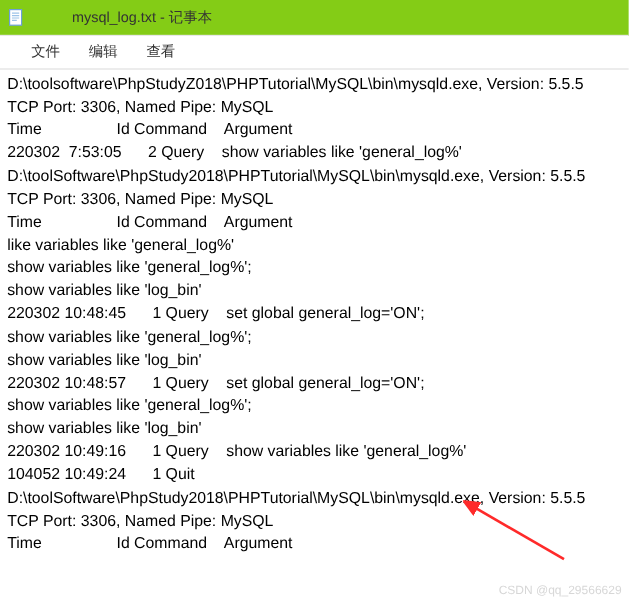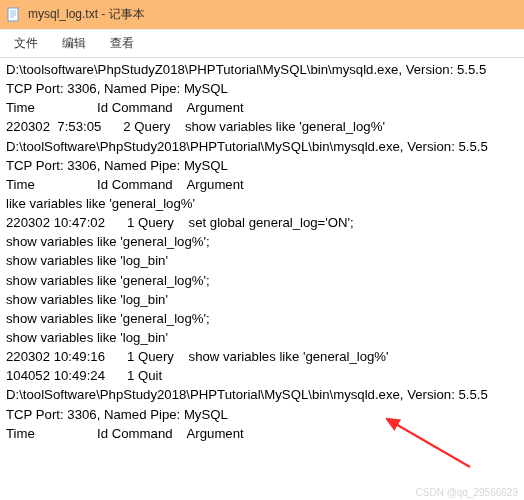--- a/index.html
+++ b/index.html
@@ -11,36 +11,37 @@
       overflow: hidden;
       position: relative;
     }
     .titlebar {
       height: 30px;
       display: flex;
       align-items: center;
       padding: 0 6px;
       font-size: 12px;
       color: #333;
-      background: #fdba74;
+      background: #84cc16;
       border-bottom: 1px solid #e8e8e8;
+      gap: 32px;
     }
     .titlebar .icon {
       width: 16px;
       height: 16px;
       margin-right: 6px;
       display: inline-flex;
       align-items: center;
       justify-content: center;
     }
     .menubar {
       height: 28px;
       display: flex;
       align-items: center;
-      padding: 0 8px;
+      padding: 0 20px;
       font-size: 12px;
       color: #333;
       gap: 12px;
       border-bottom: 1px solid #e0e0e0;
     }
     .menubar span { padding: 4px 6px; }
     .content {
       padding: 2px 6px;
       font-family: "Microsoft YaHei", "SimSun", Tahoma, sans-serif;
       font-size: 13.2px;
@@ -89,25 +90,26 @@
 
 <div class="content">
   <div>D:\toolsoftware\PhpStudyZ018\PHPTutorial\MySQL\bin\mysqld.exe, Version: 5.5.5</div>
   <div>TCP Port: 3306, Named Pipe: MySQL</div>
   <div>Time                 Id Command    Argument</div>
   <div>220302  7:53:05      2 Query    show variables like 'general_log%'</div>
   <div>D:\toolSoftware\PhpStudy2018\PHPTutorial\MySQL\bin\mysqld.exe, Version: 5.5.5</div>
   <div>TCP Port: 3306, Named Pipe: MySQL</div>
   <div>Time                 Id Command    Argument</div>
   <div>like variables like 'general_log%'</div>
-  <div>220302 10:47:02      1 Query    set global general_log='ON';</div>
   <div>show variables like 'general_log%';</div>
   <div>show variables like 'log_bin'</div>
+  <div>220302 10:48:45      1 Query    set global general_log='ON';</div>
   <div>show variables like 'general_log%';</div>
   <div>show variables like 'log_bin'</div>
+  <div>220302 10:48:57      1 Query    set global general_log='ON';</div>
   <div>show variables like 'general_log%';</div>
   <div>show variables like 'log_bin'</div>
   <div>220302 10:49:16      1 Query    show variables like 'general_log%'</div>
   <div>104052 10:49:24      1 Quit</div>
   <div>D:\toolSoftware\PhpStudy2018\PHPTutorial\MySQL\bin\mysqld.exe, Version: 5.5.5</div>
   <div>TCP Port: 3306, Named Pipe: MySQL</div>
   <div>Time                 Id Command    Argument</div>
 
 </div>
 

